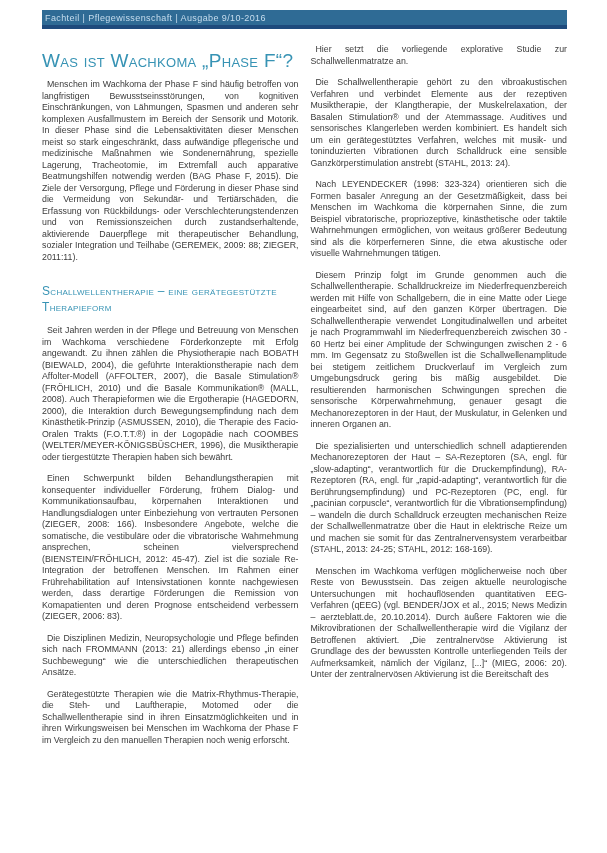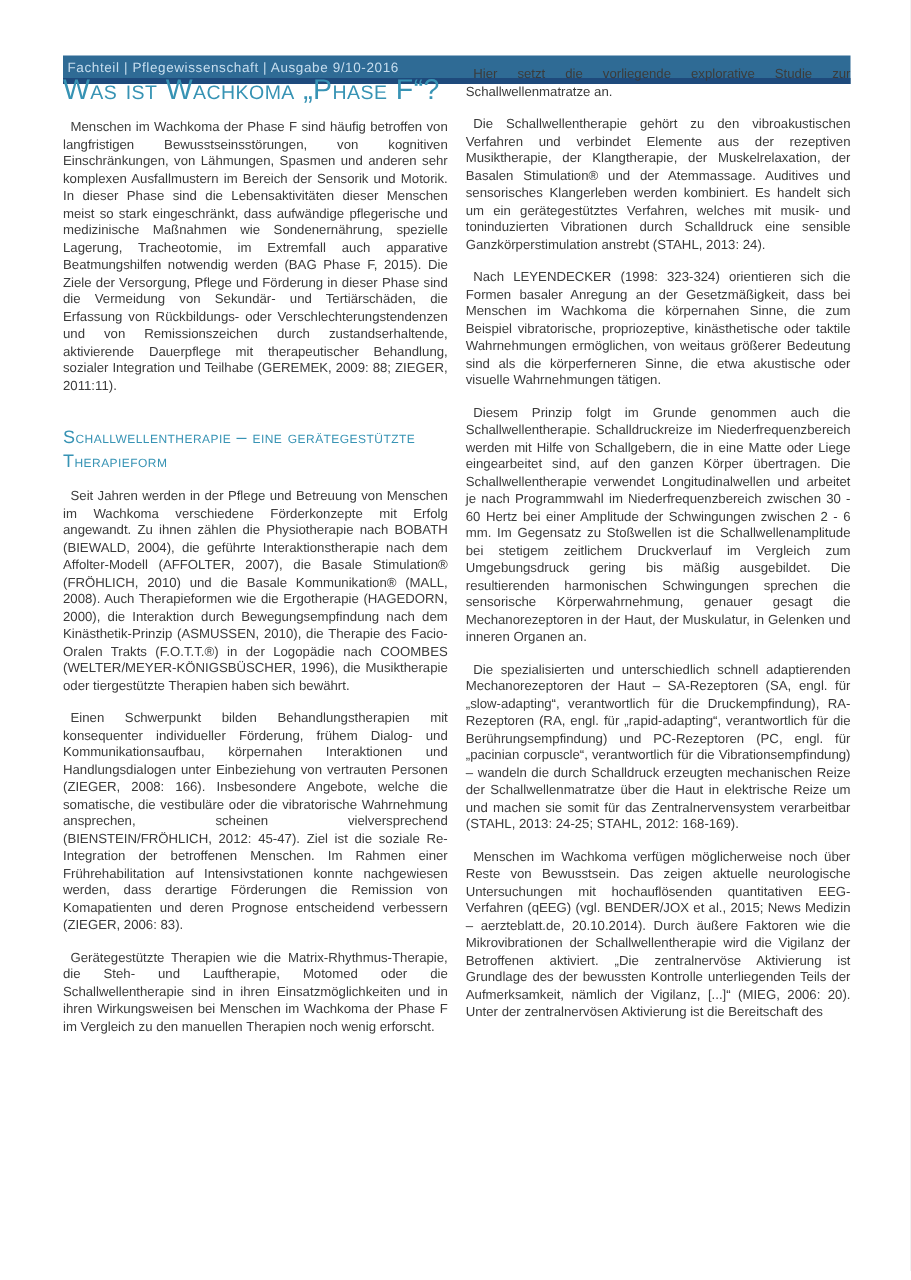--- a/index.html
+++ b/index.html
@@ -3,21 +3,21 @@
 <meta charset="utf-8">
 <style>
   html,body{margin:0;padding:0;background:#e8e8e8;}
   .page{
     position:relative;width:607px;height:853px;background:#ffffff;
     font-family:"Liberation Sans",sans-serif;overflow:hidden;margin:0 auto;
   }
   .header-bar{
     position:absolute;left:42px;top:10px;width:525px;height:19px;
     background:#2f6b95;border-bottom:4px solid #1e4a7c;
-    display:flex;align-items:center;box-sizing:border-box;margin-top:27px;
+    display:flex;align-items:center;box-sizing:border-box;
   }
   .header-bar .header-text{
     color:#c6ddee;font-size:9px;letter-spacing:0.4px;padding-left:3px;
     white-space:nowrap;
   }
   .columns{
     position:absolute;left:42px;top:44px;width:525px;height:768px;
     display:flex;gap:12px;overflow:hidden;
   }
   .column{
@@ -51,20 +51,21 @@
   </div>
 
   <div class="columns">
 
     <div class="column">
       <h1 class="doc-h1">Was ist Wachkoma „Phase F“?</h1>
       <p>Menschen im Wachkoma der Phase F sind häufig betroffen von langfristigen Bewusstseinsstörungen, von kognitiven Einschränkungen, von Lähmungen, Spasmen und anderen sehr komplexen Ausfallmustern im Bereich der Sensorik und Motorik. In dieser Phase sind die Lebensaktivitäten dieser Menschen meist so stark eingeschränkt, dass aufwändige pflegerische und medizinische Maßnahmen wie Sondenernährung, spezielle Lagerung, Tracheotomie, im Extremfall auch apparative Beatmungshilfen notwendig werden (BAG Phase F, 2015). Die Ziele der Versorgung, Pflege und Förderung in dieser Phase sind die Vermeidung von Sekundär- und Tertiärschäden, die Erfassung von Rückbildungs- oder Verschlechterungstendenzen und von Remissionszeichen durch zustandserhaltende, aktivierende Dauerpflege mit therapeutischer Behandlung, sozialer Integration und Teilhabe (GEREMEK, 2009: 88; ZIEGER, 2011:11).</p>
       <h2 class="doc-h2">Schallwellentherapie – eine gerätegestützte Therapieform</h2>
       <p>Seit Jahren werden in der Pflege und Betreuung von Menschen im Wachkoma verschiedene Förderkonzepte mit Erfolg angewandt. Zu ihnen zählen die Physiotherapie nach BOBATH (BIEWALD, 2004), die geführte Interaktionstherapie nach dem Affolter-Modell (AFFOLTER, 2007), die Basale Stimulation® (FRÖHLICH, 2010) und die Basale Kommunikation® (MALL, 2008). Auch Therapieformen wie die Ergotherapie (HAGEDORN, 2000), die Interaktion durch Bewegungsempfindung nach dem Kinästhetik-Prinzip (ASMUSSEN, 2010), die Therapie des Facio-Oralen Trakts (F.O.T.T.®) in der Logopädie nach COOMBES (WELTER/MEYER-KÖNIGSBÜSCHER, 1996), die Musiktherapie oder tiergestützte Therapien haben sich bewährt.</p>
       <p>Einen Schwerpunkt bilden Behandlungstherapien mit konsequenter individueller Förderung, frühem Dialog- und Kommunikationsaufbau, körpernahen Interaktionen und Handlungsdialogen unter Einbeziehung von vertrauten Personen (ZIEGER, 2008: 166). Insbesondere Angebote, welche die somatische, die vestibuläre oder die vibratorische Wahrnehmung ansprechen, scheinen vielversprechend (BIENSTEIN/FRÖHLICH, 2012: 45-47). Ziel ist die soziale Re-Integration der betroffenen Menschen. Im Rahmen einer Frührehabilitation auf Intensivstationen konnte nachgewiesen werden, dass derartige Förderungen die Remission von Komapatienten und deren Prognose entscheidend verbessern (ZIEGER, 2006: 83).</p>
+      <p>Die Disziplinen Medizin, Neuropsychologie und Pflege befinden sich nach FROMMANN (2013: 21) allerdings ebenso „in einer Suchbewegung“ wie die unterschiedlichen therapeutischen Ansätze.</p>
       <p>Gerätegestützte Therapien wie die Matrix-Rhythmus-Therapie, die Steh- und Lauftherapie, Motomed oder die Schallwellentherapie sind in ihren Einsatzmöglichkeiten und in ihren Wirkungsweisen bei Menschen im Wachkoma der Phase F im Vergleich zu den manuellen Therapien noch wenig erforscht.</p>
     </div>
 
     <div class="column">
       <p>Hier setzt die vorliegende explorative Studie zur Schallwellenmatratze an.</p>
       <p>Die Schallwellentherapie gehört zu den vibroakustischen Verfahren und verbindet Elemente aus der rezeptiven Musiktherapie, der Klangtherapie, der Muskelrelaxation, der Basalen Stimulation® und der Atemmassage. Auditives und sensorisches Klangerleben werden kombiniert. Es handelt sich um ein gerätegestütztes Verfahren, welches mit musik- und toninduzierten Vibrationen durch Schalldruck eine sensible Ganzkörperstimulation anstrebt (STAHL, 2013: 24).</p>
       <p>Nach LEYENDECKER (1998: 323-324) orientieren sich die Formen basaler Anregung an der Gesetzmäßigkeit, dass bei Menschen im Wachkoma die körpernahen Sinne, die zum Beispiel vibratorische, propriozeptive, kinästhetische oder taktile Wahrnehmungen ermöglichen, von weitaus größerer Bedeutung sind als die körperferneren Sinne, die etwa akustische oder visuelle Wahrnehmungen tätigen.</p>
       <p>Diesem Prinzip folgt im Grunde genommen auch die Schallwellentherapie. Schalldruckreize im Niederfrequenzbereich werden mit Hilfe von Schallgebern, die in eine Matte oder Liege eingearbeitet sind, auf den ganzen Körper übertragen. Die Schallwellentherapie verwendet Longitudinalwellen und arbeitet je nach Programmwahl im Niederfrequenzbereich zwischen 30 - 60 Hertz bei einer Amplitude der Schwingungen zwischen 2 - 6 mm. Im Gegensatz zu Stoßwellen ist die Schallwellenamplitude bei stetigem zeitlichem Druckverlauf im Vergleich zum Umgebungsdruck gering bis mäßig ausgebildet. Die resultierenden harmonischen Schwingungen sprechen die sensorische Körperwahrnehmung, genauer gesagt die Mechanorezeptoren in der Haut, der Muskulatur, in Gelenken und inneren Organen an.</p>
       <p>Die spezialisierten und unterschiedlich schnell adaptierenden Mechanorezeptoren der Haut – SA-Rezeptoren (SA, engl. für „slow-adapting“, verantwortlich für die Druckempfindung), RA-Rezeptoren (RA, engl. für „rapid-adapting“, verantwortlich für die Berührungsempfindung) und PC-Rezeptoren (PC, engl. für „pacinian corpuscle“, verantwortlich für die Vibrationsempfindung) – wandeln die durch Schalldruck erzeugten mechanischen Reize der Schallwellenmatratze über die Haut in elektrische Reize um und machen sie somit für das Zentralnervensystem verarbeitbar (STAHL, 2013: 24-25; STAHL, 2012: 168-169).</p>
       <p>Menschen im Wachkoma verfügen möglicherweise noch über Reste von Bewusstsein. Das zeigen aktuelle neurologische Untersuchungen mit hochauflösenden quantitativen EEG-Verfahren (qEEG) (vgl. BENDER/JOX et al., 2015; News Medizin – aerzteblatt.de, 20.10.2014). Durch äußere Faktoren wie die Mikrovibrationen der Schallwellentherapie wird die Vigilanz der Betroffenen aktiviert. „Die zentralnervöse Aktivierung ist Grundlage des der bewussten Kontrolle unterliegenden Teils der Aufmerksamkeit, nämlich der Vigilanz, [...]“ (MIEG, 2006: 20). Unter der zentralnervösen Aktivierung ist die Bereitschaft des</p>

